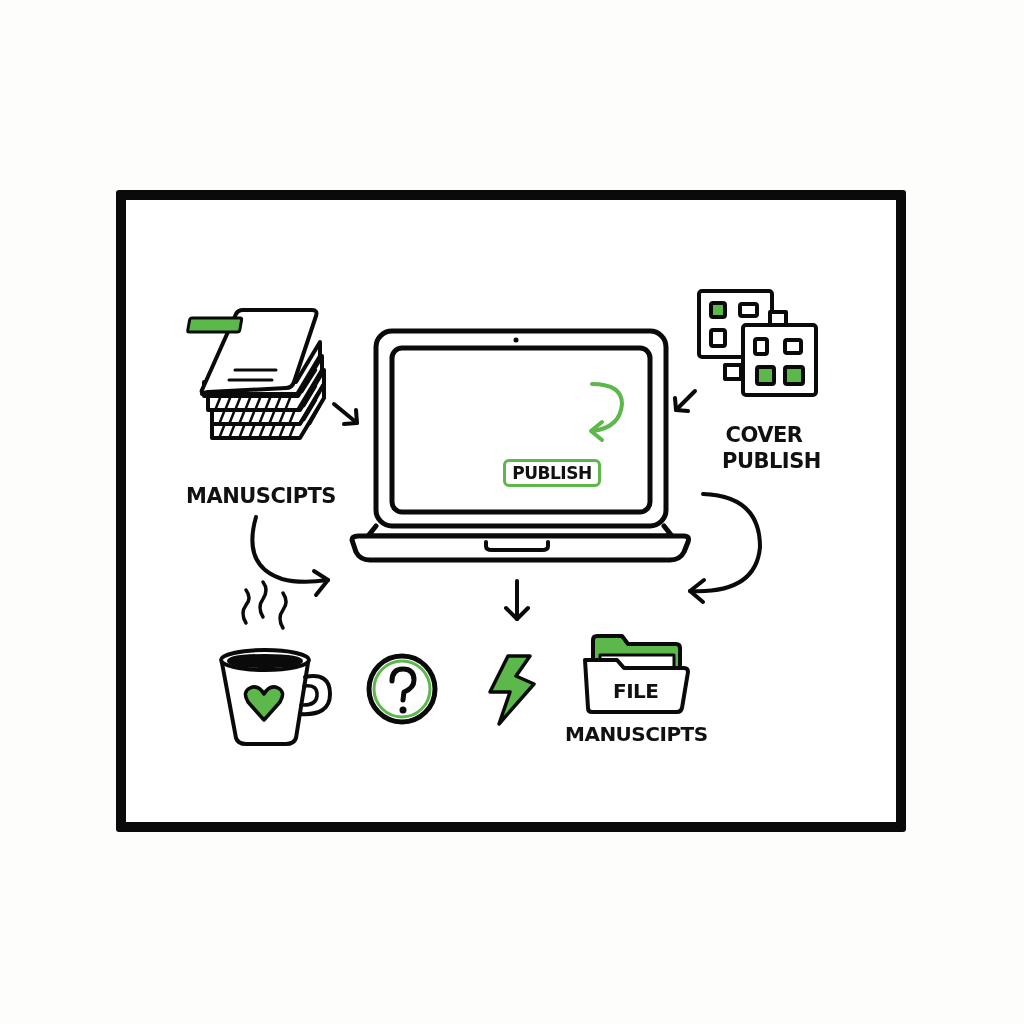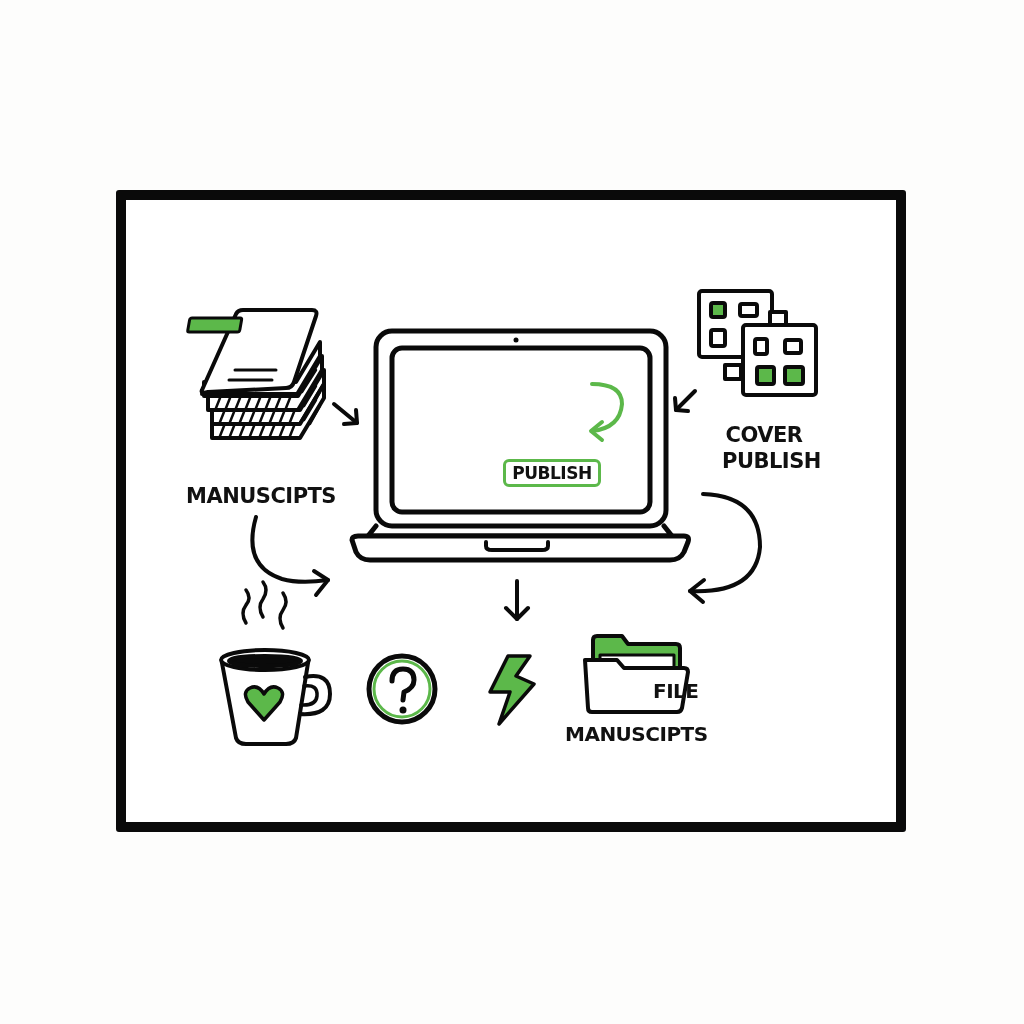--- a/index.html
+++ b/index.html
@@ -13,21 +13,21 @@
     .lbl-manuscripts { left: 186px; top: 462px; font-size: 21px; margin-top: 24px; }
     .lbl-cover { left: 722px; top: 422px; font-size: 21px; text-align: center; width: 84px; line-height: 26px; }
     .lbl-cover span { display: block; }
     .lbl-kdp { left: 404px; top: 389px; font-size: 23px; line-height: 31px; }
     .lbl-kdp span { display: block; }
     .publish-btn { position: absolute; left: 503px; top: 459px; width: 98px; height: 28px;
                    box-sizing: border-box; border: 3px solid #5cb84a; border-radius: 6px;
                    background: #fff; display: flex; align-items: center; justify-content: center;
                    font-family: "DejaVu Sans", sans-serif; font-weight: bold; font-size: 17px; color: #111;
                    cursor: pointer; letter-spacing: -0.5px; }
-    .lbl-file { left: 613px; top: 681px; font-size: 20px; margin-left: 40px; }
+    .lbl-file { left: 613px; top: 681px; font-size: 20px; }
     .lbl-conversion { left: 565px; top: 724px; font-size: 20px; }
   </style>
 </head>
 <body>
 
 <div class="frame"></div>
 
 <svg class="layer" width="1024" height="1024" viewBox="0 0 1024 1024" fill="none" stroke="#0a0a0a" stroke-linecap="round" stroke-linejoin="round">
 
   <g stroke-width="4">

